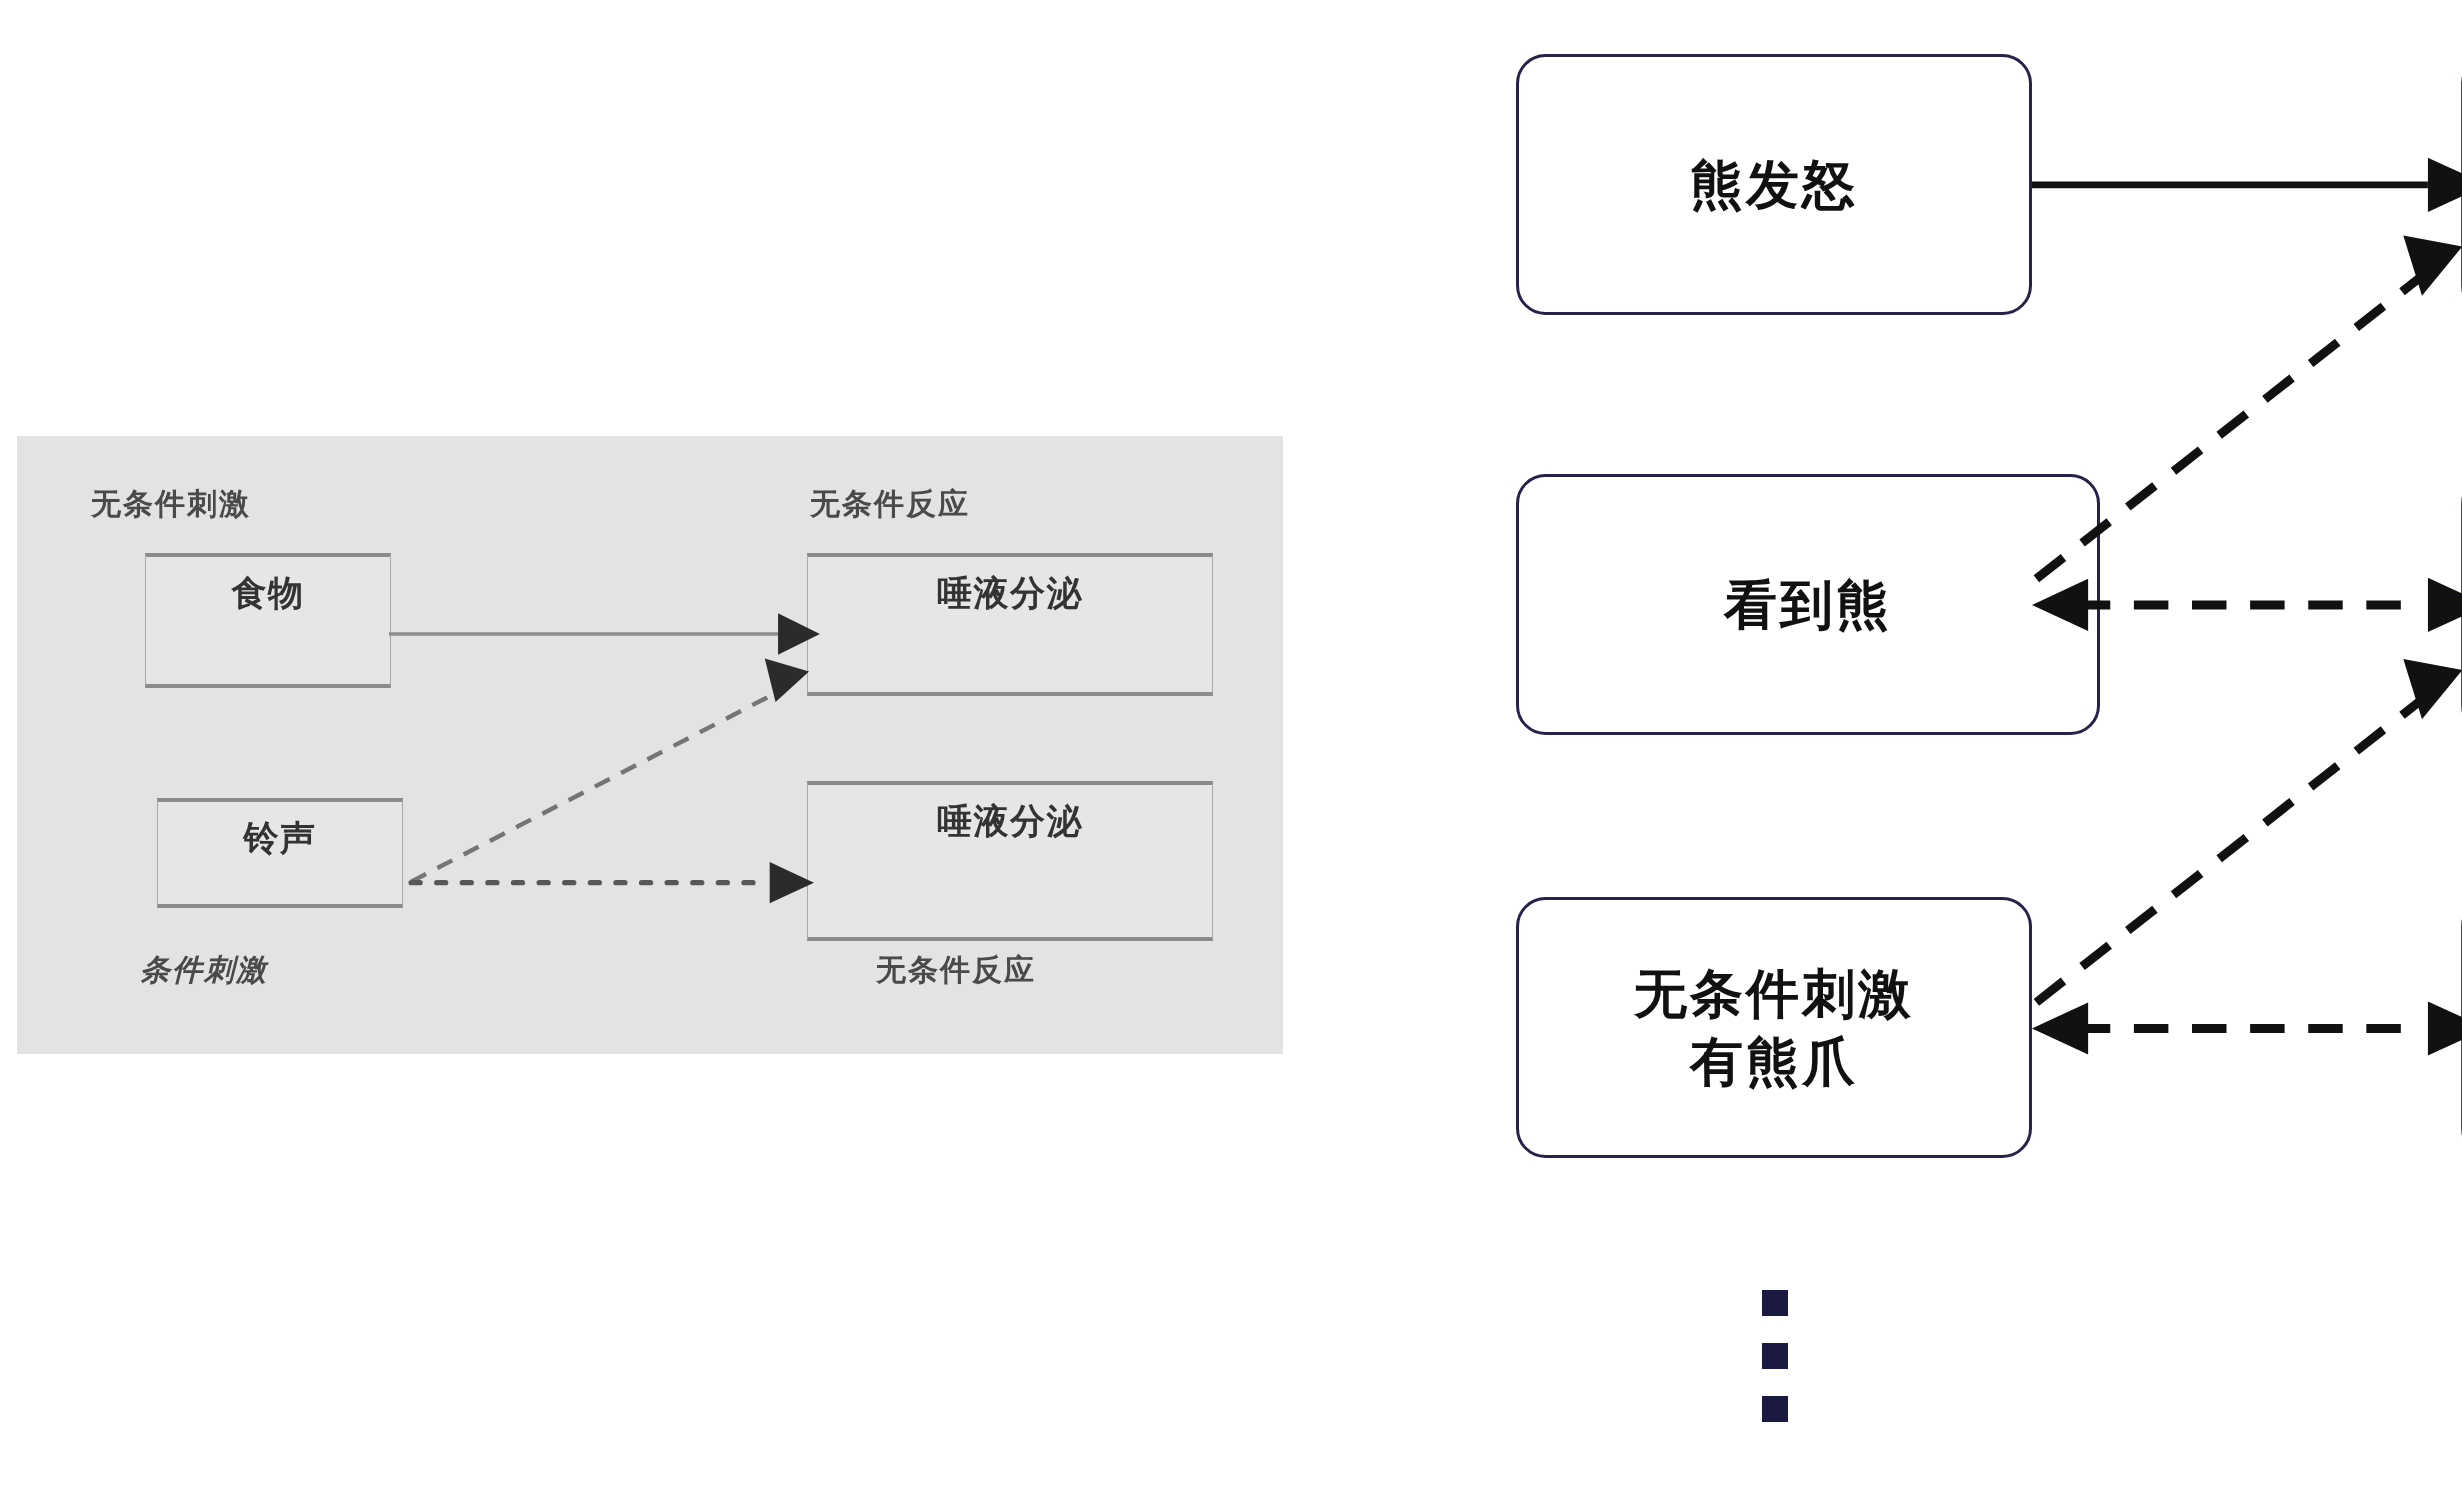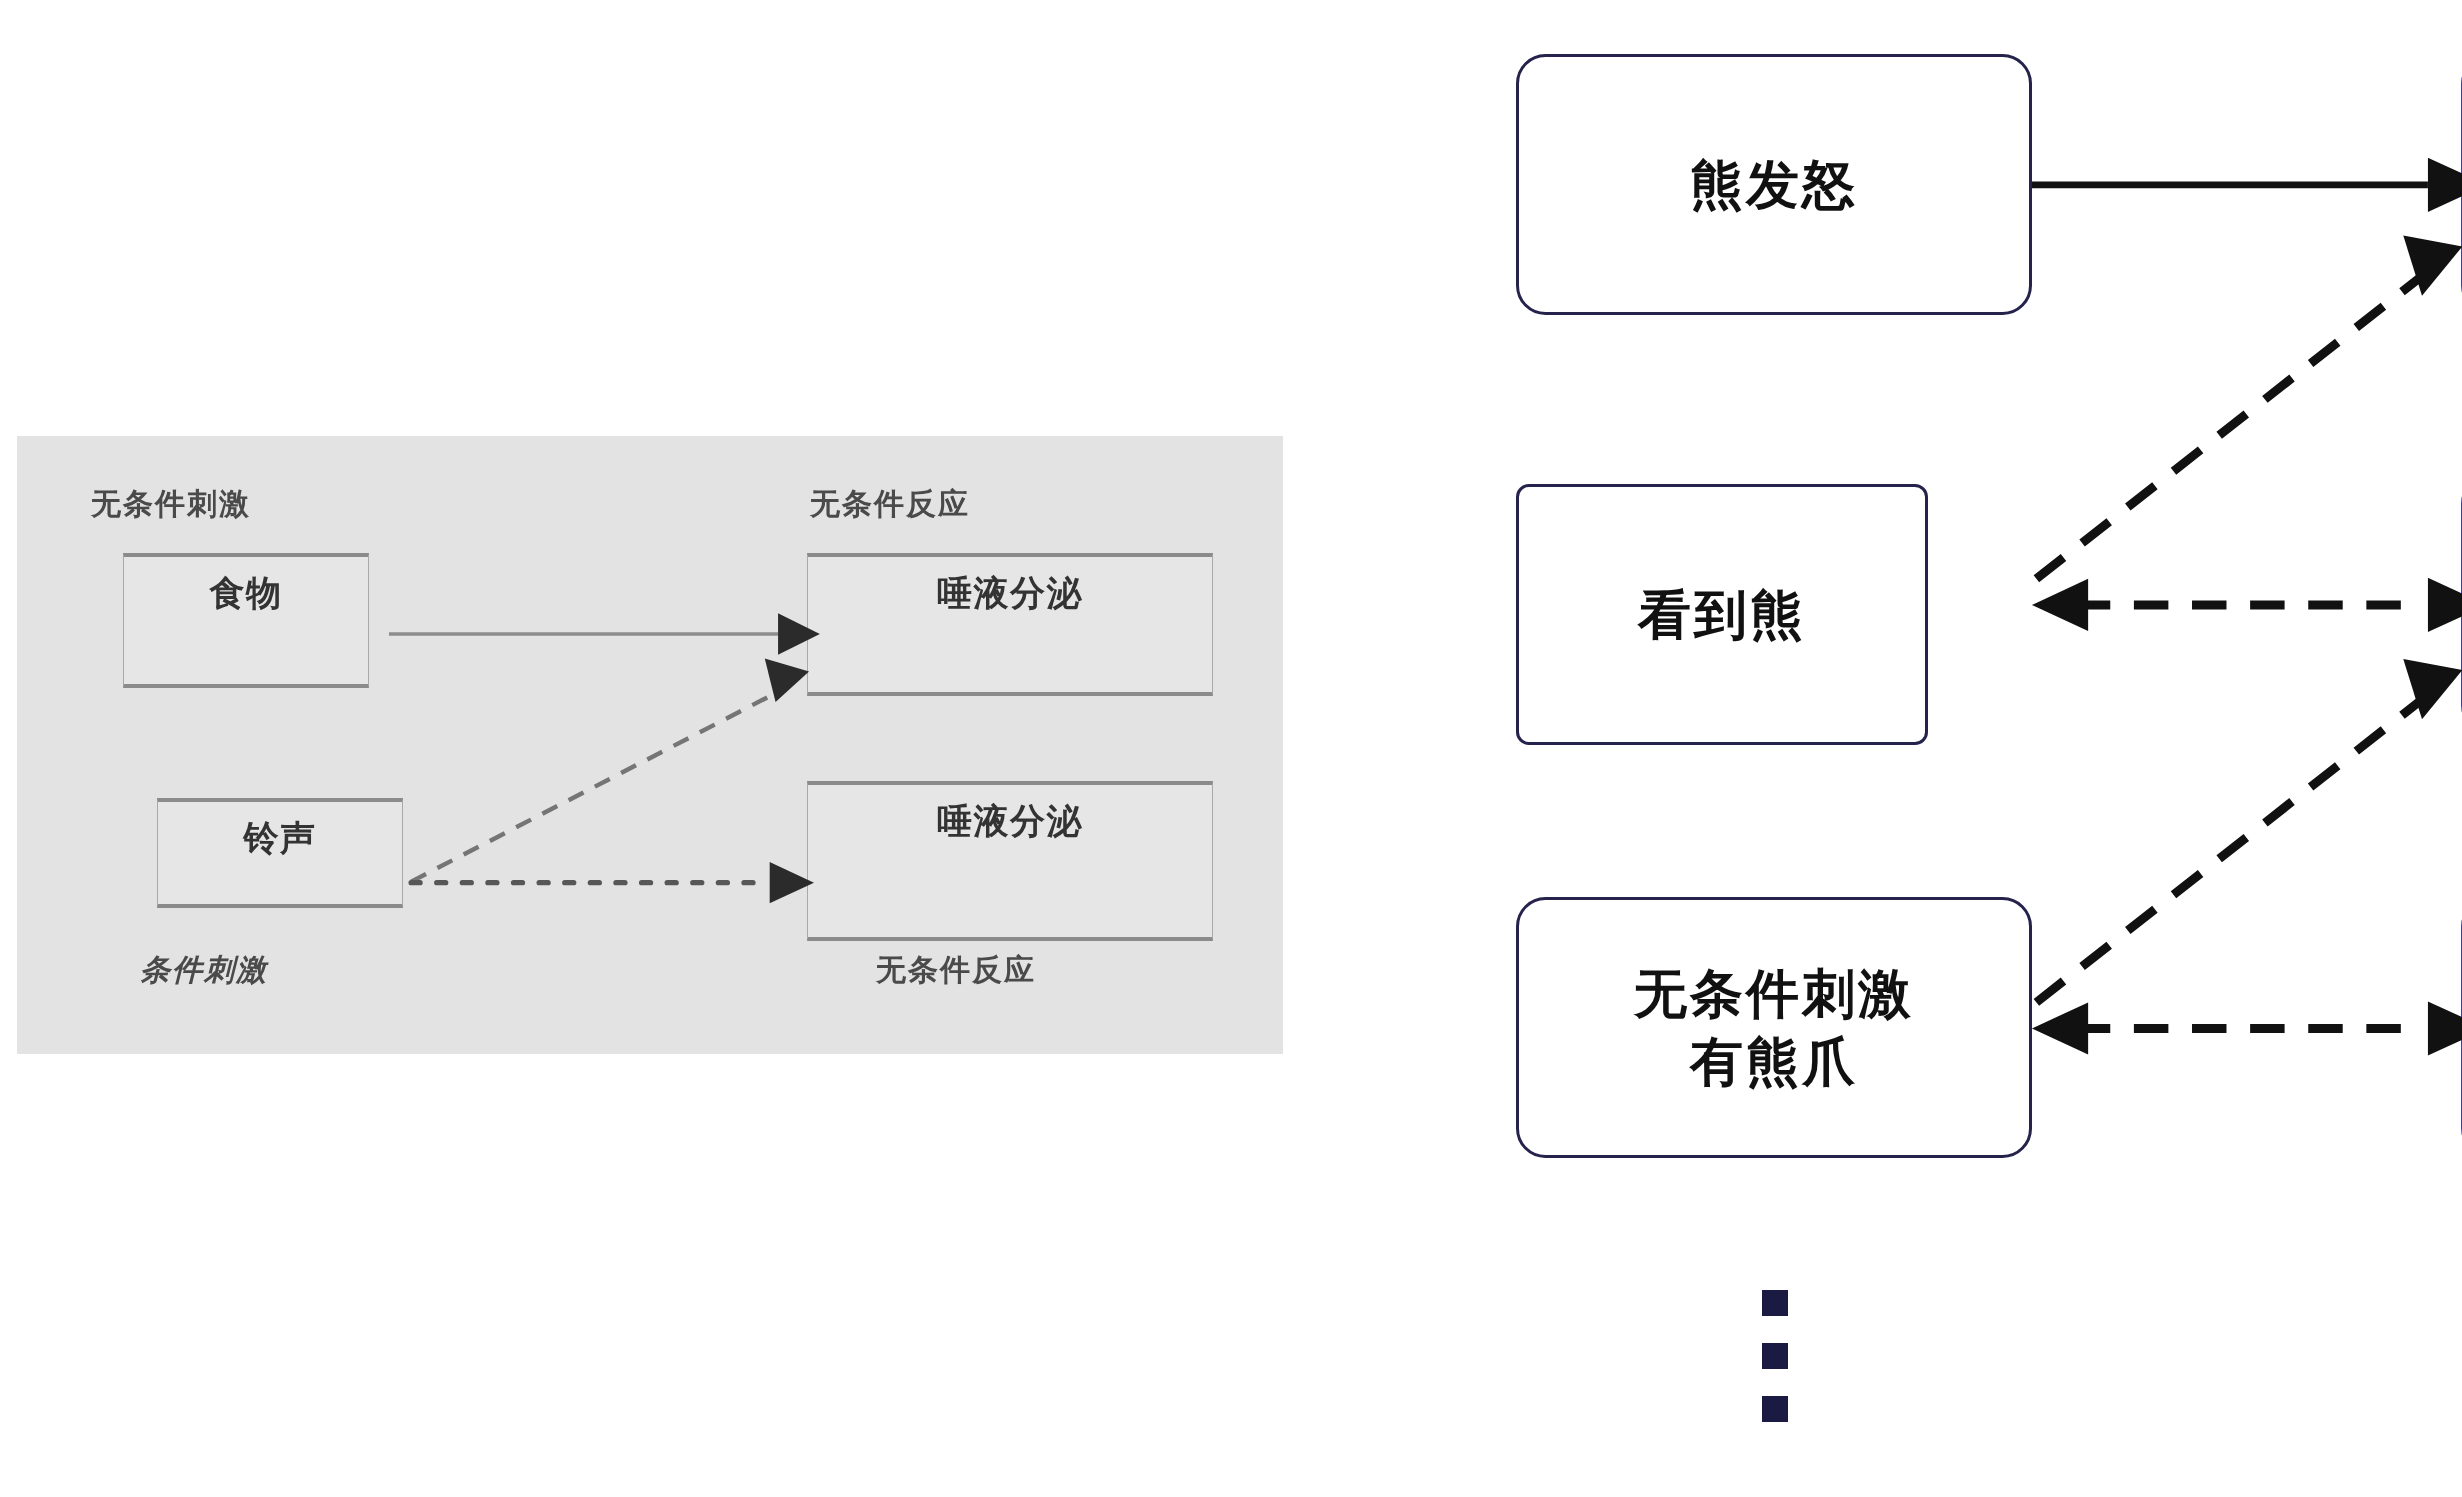--- a/index.html
+++ b/index.html
@@ -44,21 +44,21 @@
   .pav-box .pav-box-txt {
     position: absolute;
     left: 0; right: 0; top: 12.8px;
     text-align: center;
     color: #333333;
     font-size: 35px;
     letter-spacing: 1.5px;
     font-weight: 600;
     white-space: nowrap;
   }
-  #pav-box-food  { left: 106px;  top: 117px; width: 246px;  height: 135px; padding-left: 13px; }
+  #pav-box-food  { left: 128px;  top: 117px; width: 246px;  height: 135px; padding-left: 13px; }
   #pav-box-bell  { left: 140px;  top: 362px; width: 246px;  height: 110px; }
   #pav-box-sal1  { left: 790px; top: 117px; width: 406px;  height: 143px; }
   #pav-box-sal2  { left: 790px; top: 345px; width: 406px;  height: 160px; }
 
   #pavlov-arrows { position: absolute; left: 0; top: 0; width: 1266px; height: 618px; }
 
   
   .node {
     position: absolute;
     background: #ffffff;
@@ -75,21 +75,21 @@
   .node-label {
     color: #111111;
     font-size: 53px;
     font-weight: 700;
     letter-spacing: 3px;
     line-height: 1.28;
     white-space: pre-line;
   }
 
   #node-bear-angry { left: 1516px; top: 54px;  width: 516px; height: 261px; }
-  #node-see-bear   { left: 1516px; top: 484px;  width: 412px; height: 261px; border-radius: 13px; }
+  #node-see-bear   { left: 1516px; top: 474px;  width: 584px; height: 261px; }
   #node-claw       { left: 1516px; top: 897px; width: 516px; height: 261px; }
   #node-reward     { left: 2461px; top: 54px;  width: 488px;  height: 261px; }
   #node-vsp        { left: 2461px; top: 474px;  width: 488px;  height: 261px; }
   #node-vs         { left: 2461px; top: 897px; width: 488px;  height: 261px; }
 
   #rl-edges {
     position: absolute; left: 0; top: 0;
     width: 3306px; height: 1498px;
     pointer-events: none;
   }

